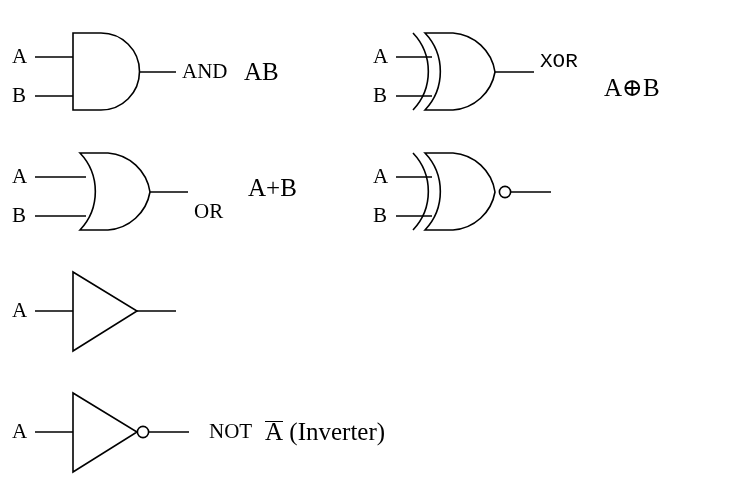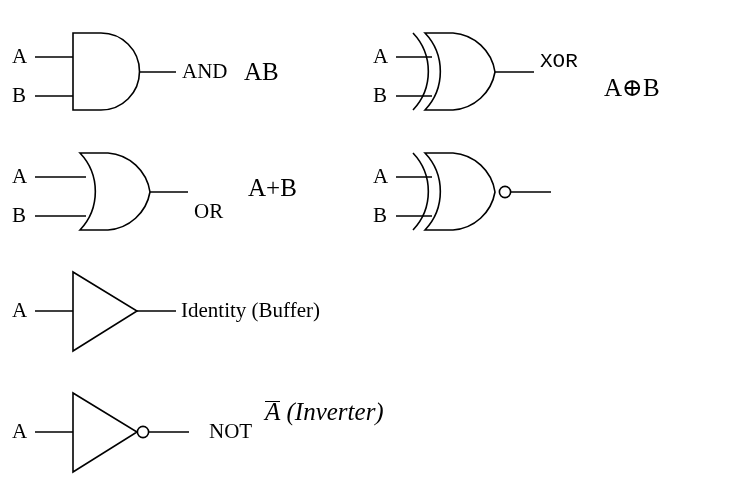--- a/index.html
+++ b/index.html
@@ -132,19 +132,18 @@
 
   <span class="txt port-label" style="left:12px; top:166px;">A</span>
   <span class="txt port-label" style="left:12px; top:205px;">B</span>
   <span class="txt gate-name" style="left:194px; top:181px;margin-top:20px;">OR</span>
   <span class="txt gate-expr" style="left:248px; top:177px;">A+B</span>
 
   <span class="txt port-label" style="left:373px; top:166px;">A</span>
   <span class="txt port-label" style="left:373px; top:205px;">B</span>
 
   <span class="txt port-label" style="left:12px; top:300px;">A</span>
-  <span class="txt gate-name" style="left:181px; top:300px;">Identity (Buffer)</span>
 
   <span class="txt port-label" style="left:12px; top:421px;">A</span>
   <span class="txt gate-name" style="left:209px; top:421px;">NOT</span>
-  <span class="txt gate-expr" style="left:265px; top:401px;font-style:italic;"><span class="overline">A</span><span> (Inverter)</span></span>
+  <span class="txt gate-expr" style="left:265px; top:421px;"><span class="overline">A</span><span> (Inverter)</span></span>
 
 </div>
 
 </body></html>

